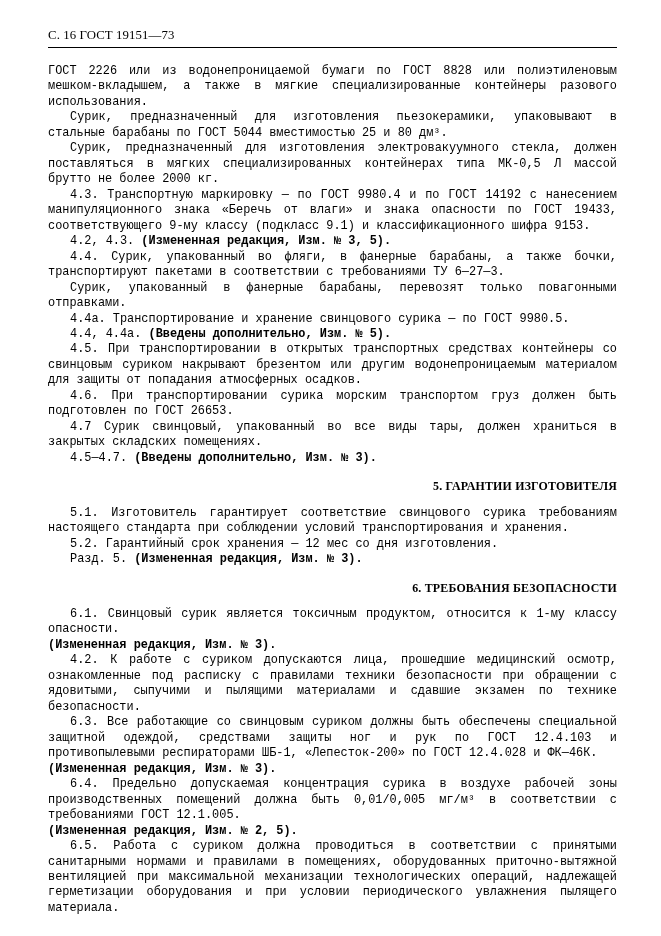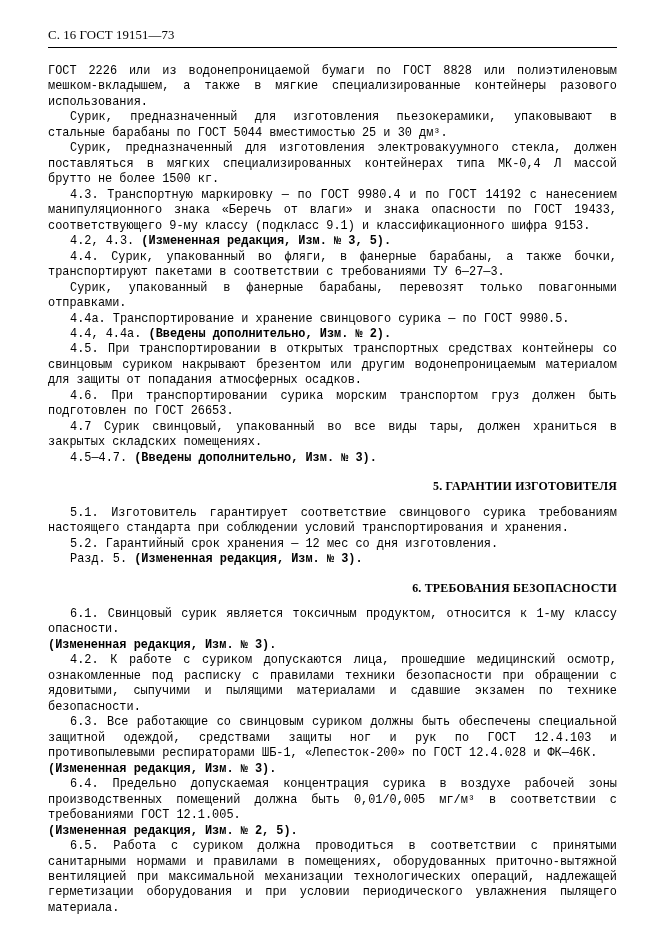--- a/index.html
+++ b/index.html
@@ -61,28 +61,28 @@
 <body>
 
 <div class="page">
 
   <div class="header">С. 16 ГОСТ 19151—73</div>
   <div class="header-rule"></div>
 
   <div class="body-text">
 
     <p id="p0">ГОСТ 2226 или из водонепроницаемой бумаги по ГОСТ 8828 или полиэтиленовым мешком-вкладышем, а также в мягкие специализированные контейнеры разового использования.</p>
-    <p class="ind" id="p1">Сурик, предназначенный для изготовления пьезокерамики, упаковывают в стальные барабаны по ГОСТ 5044 вместимостью 25 и 30 дм³.</p>
-    <p class="ind" id="p2">Сурик, предназначенный для изготовления электровакуумного стекла, должен поставляться в мягких специализированных контейнерах типа МК-0,4 Л массой брутто не более 1500 кг.</p>
+    <p class="ind" id="p1">Сурик, предназначенный для изготовления пьезокерамики, упаковывают в стальные барабаны по ГОСТ 5044 вместимостью 25 и 80 дм³.</p>
+    <p class="ind" id="p2">Сурик, предназначенный для изготовления электровакуумного стекла, должен поставляться в мягких специализированных контейнерах типа МК-0,5 Л массой брутто не более 2000 кг.</p>
     <p class="ind" id="p3">4.3.  Транспортную маркировку — по ГОСТ 9980.4 и по ГОСТ 14192 с нанесением манипуляционного знака «Беречь от влаги» и знака опасности по ГОСТ 19433, соответствующего 9-му классу (подкласс 9.1) и классификационного шифра 9153.</p>
     <p class="ind" id="p4">4.2, 4.3.  <span class="bold">(Измененная редакция, Изм. № 3, 5).</span></p>
     <p class="ind" id="p5">4.4.  Сурик, упакованный во фляги, в фанерные барабаны, а также бочки, транспортируют пакетами в соответствии с требованиями ТУ 6—27—3.</p>
     <p class="ind" id="p6">Сурик, упакованный в фанерные барабаны, перевозят только повагонными отправками.</p>
     <p class="ind" id="p7">4.4а.  Транспортирование и хранение свинцового сурика — по ГОСТ 9980.5.</p>
-    <p class="ind" id="p8">4.4, 4.4а.  <span class="bold">(Введены дополнительно, Изм. № 2).</span></p>
+    <p class="ind" id="p8">4.4, 4.4а.  <span class="bold">(Введены дополнительно, Изм. № 5).</span></p>
     <p class="ind" id="p9">4.5.  При транспортировании в открытых транспортных средствах контейнеры со свинцовым суриком накрывают брезентом или другим водонепроницаемым материалом для защиты от попадания атмосферных осадков.</p>
     <p class="ind" id="p10">4.6.  При транспортировании сурика морским транспортом груз должен быть подготовлен по ГОСТ 26653.</p>
     <p class="ind" id="p11">4.7  Сурик свинцовый, упакованный во все виды тары, должен храниться в закрытых складских помещениях.</p>
     <p class="ind" id="p12">4.5—4.7.  <span class="bold">(Введены дополнительно, Изм. № 3).</span></p>
 
     <div class="section-title">5.  ГАРАНТИИ ИЗГОТОВИТЕЛЯ</div>
 
     <p class="ind" id="s5p0">5.1.  Изготовитель гарантирует соответствие свинцового сурика требованиям настоящего стандарта при соблюдении условий транспортирования и хранения.</p>
     <p class="ind" id="s5p1">5.2.  Гарантийный срок хранения — 12 мес со дня изготовления.</p>
     <p class="ind" id="s5p2">Разд. 5.  <span class="bold">(Измененная редакция, Изм. № 3).</span></p>

